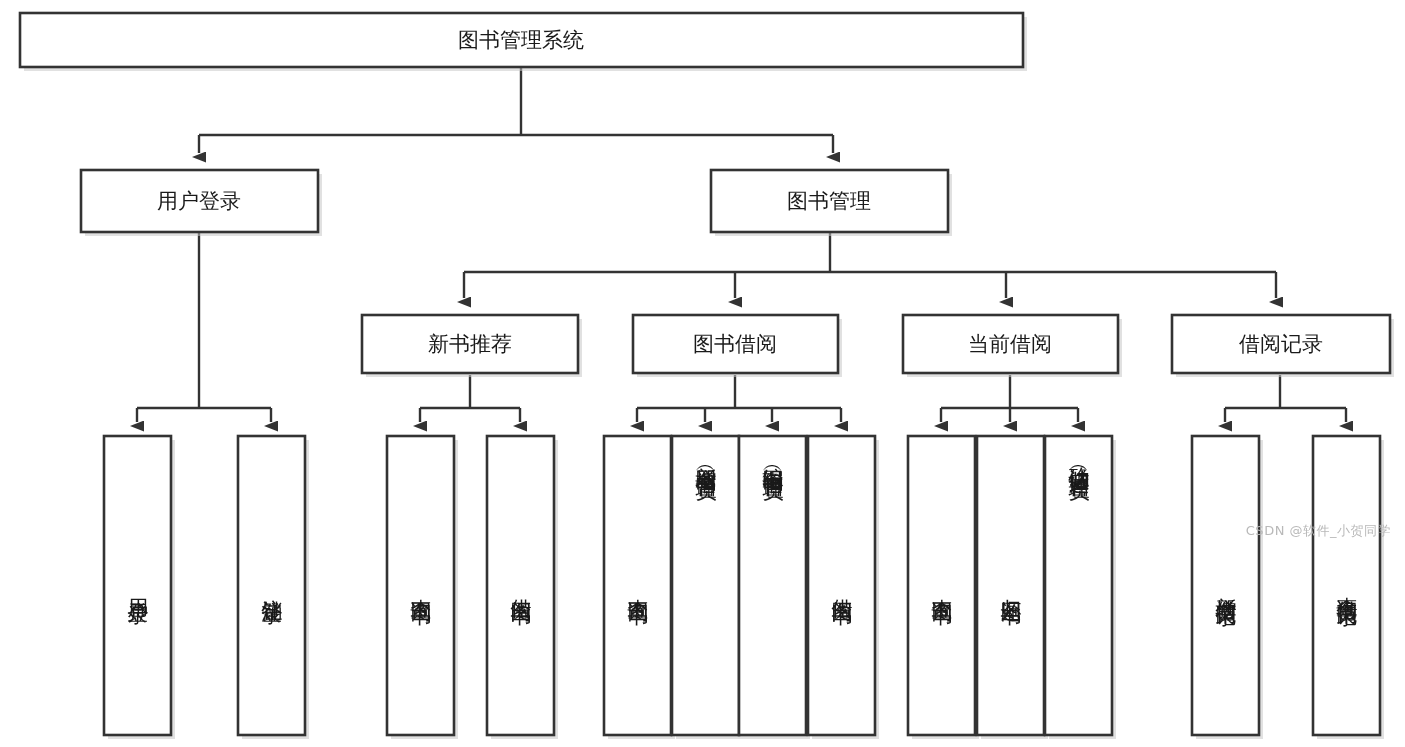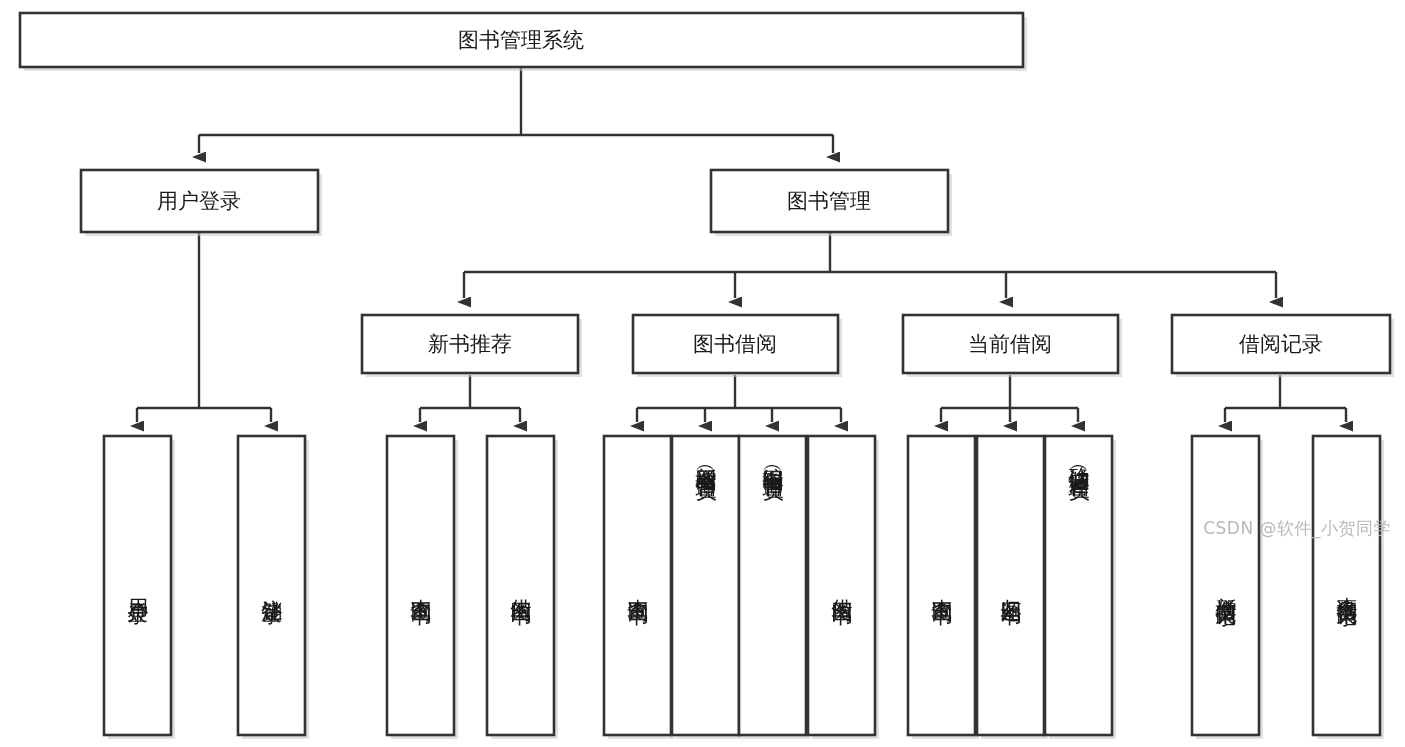--- a/index.html
+++ b/index.html
@@ -74,21 +74,21 @@
   }
   .leaf-cell.centered {
     align-items: center;
     padding-top: 0;
   }
   .watermark {
     position: absolute;
     right: 14px;
     bottom: 6px;
     font-family: "DejaVu Sans", "Liberation Sans", sans-serif;
-    font-size: 17px;
+    font-size: 13px;
     color: #b9b9b9;
     letter-spacing: 0.5px;
     white-space: nowrap;
     user-select: none;
   }
 </style>
 </head>
 <body>
 
 <div id="diagram-root">

